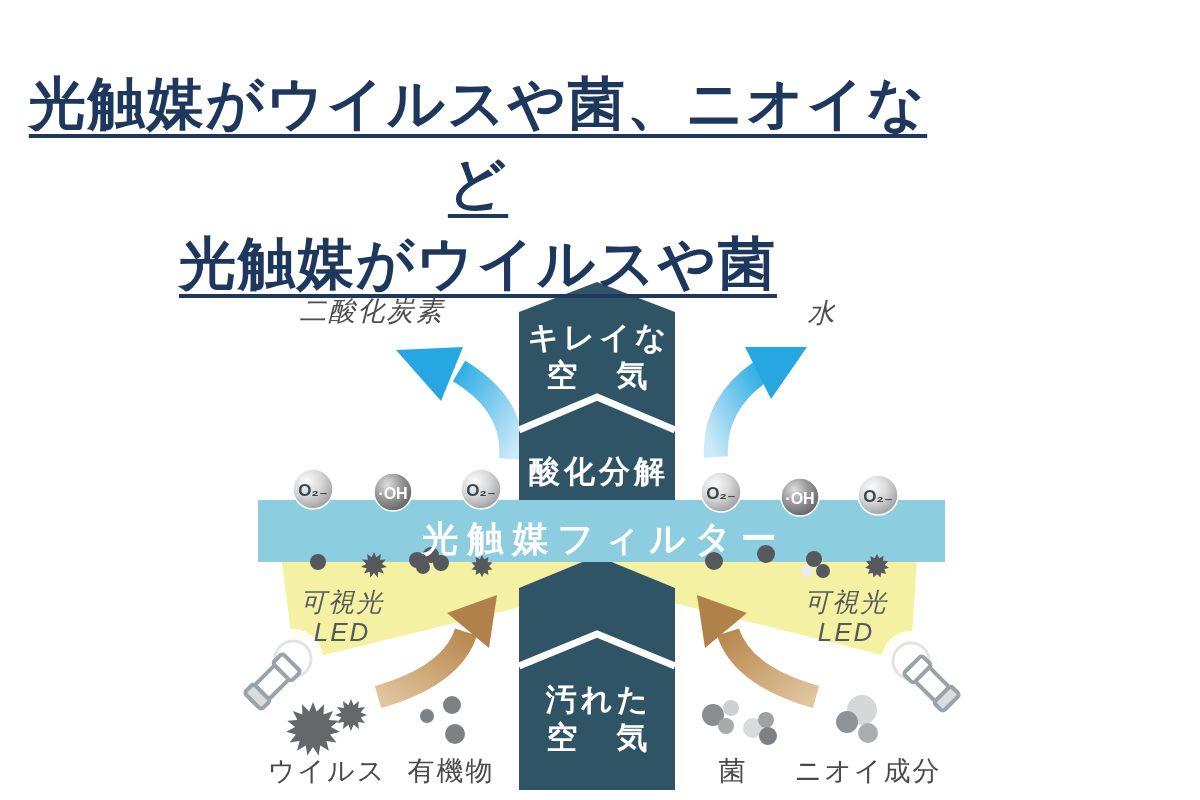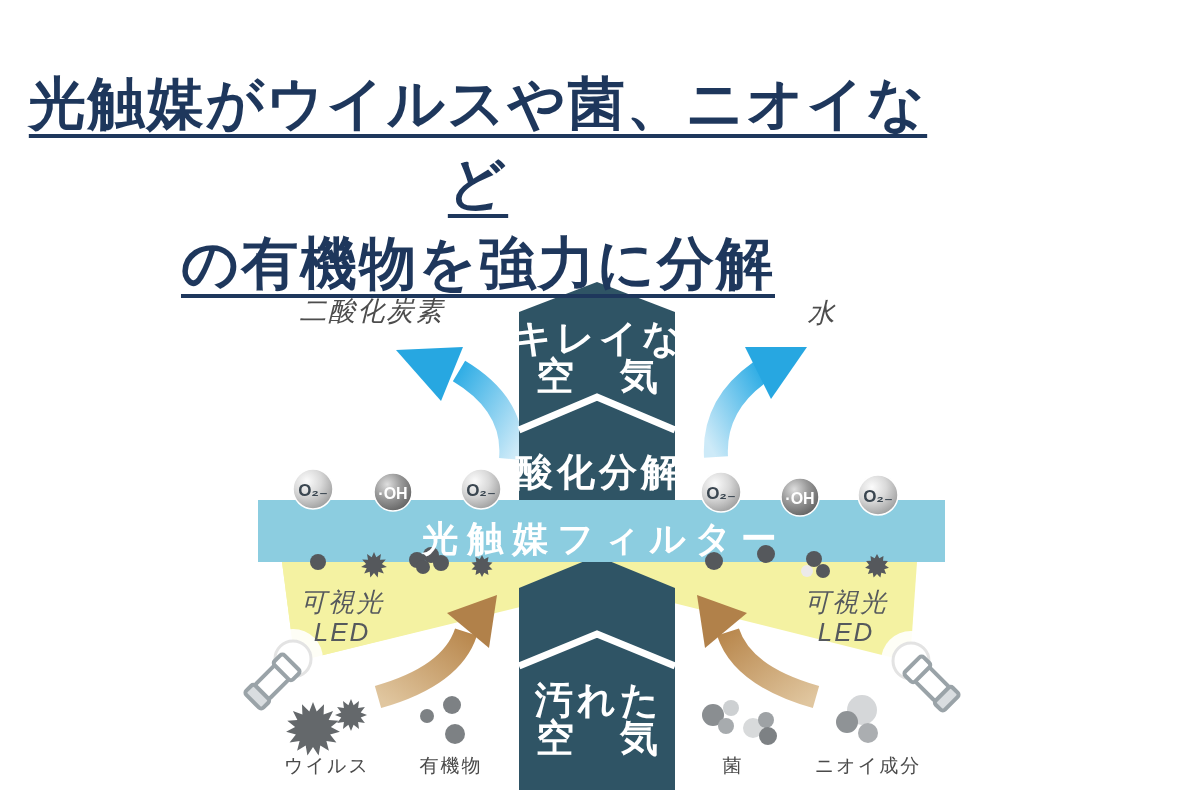--- a/index.html
+++ b/index.html
@@ -4,24 +4,24 @@
 <style>
   html,body{margin:0;padding:0;background:#fff;}
   #stage{position:relative;width:1200px;height:800px;background:#ffffff;overflow:hidden;
          font-family:"Liberation Sans","DejaVu Sans",sans-serif;}
   #diagram-svg{position:absolute;left:0;top:0;}
   .lbl{position:absolute;transform:translateX(-50%);text-align:center;white-space:nowrap;}
   .title-wrap{position:absolute;left:0;top:64px;width:956px;text-align:center;
               color:#1e375c;font-size:57px;font-weight:800;line-height:1.40;letter-spacing:2px;}
   .title-wrap .u{text-decoration:underline;text-decoration-thickness:4px;text-underline-offset:11px;}
   .gray-lbl{color:#4d4d4d;font-size:27px;font-weight:500;letter-spacing:2px;font-style:italic;}
-  .col-txt{color:#ffffff;font-size:38px;font-weight:700;letter-spacing:4px;line-height:38px;}
+  .col-txt{color:#ffffff;font-size:31px;font-weight:700;letter-spacing:4px;line-height:38px;}
   .band-txt{color:#ffffff;font-size:36px;font-weight:700;letter-spacing:9px;}
   .led-lbl{color:#55595d;font-size:26px;font-weight:500;line-height:30px;letter-spacing:2px;font-style:italic;}
-  .in-lbl{color:#4a4a4a;font-size:19px;font-weight:500;letter-spacing:2px;}
+  .in-lbl{color:#4a4a4a;font-size:27px;font-weight:500;letter-spacing:2px;}
 </style>
 </head>
 <body>
 
 <div id="stage">
 
   <svg id="diagram-svg" width="1200" height="800" viewBox="0 0 1200 800">
     <defs>
       <radialGradient id="sphLight" cx="35%" cy="30%" r="80%">
         <stop offset="0%" stop-color="#fbfbfb"></stop>
@@ -165,21 +165,21 @@
       <g transform="translate(911,663) rotate(45)" fill="#ffffff" stroke="#9aa3a8" stroke-width="4">
         <rect x="14" y="-10" width="32" height="20" rx="4"></rect>
         <rect x="2" y="-13" width="14" height="26" rx="3"></rect>
         <rect x="44" y="-12" width="13" height="24" rx="3" fill="#d9dde0"></rect>
       </g>
     </g>
   </svg>
 
   <div class="title-wrap">
     <div><span class="u">光触媒がウイルスや菌、ニオイなど</span></div>
-    <div><span class="u">の有機物を強力に分解</span></div>
+    <div><span class="u">光触媒がウイルスや菌</span></div>
   </div>
 
   <div class="lbl gray-lbl" style="left:372px;top:293px;">二酸化炭素</div>
   <div class="lbl gray-lbl" style="left:822px;top:295px;">水</div>
 
   <div class="lbl col-txt" style="left:599px;top:319px;">
     <div>キレイな</div>
     <div>空　気</div>
   </div>
   <div class="lbl col-txt" style="left:599px;top:453px;text-align:center;">酸化分解</div>

